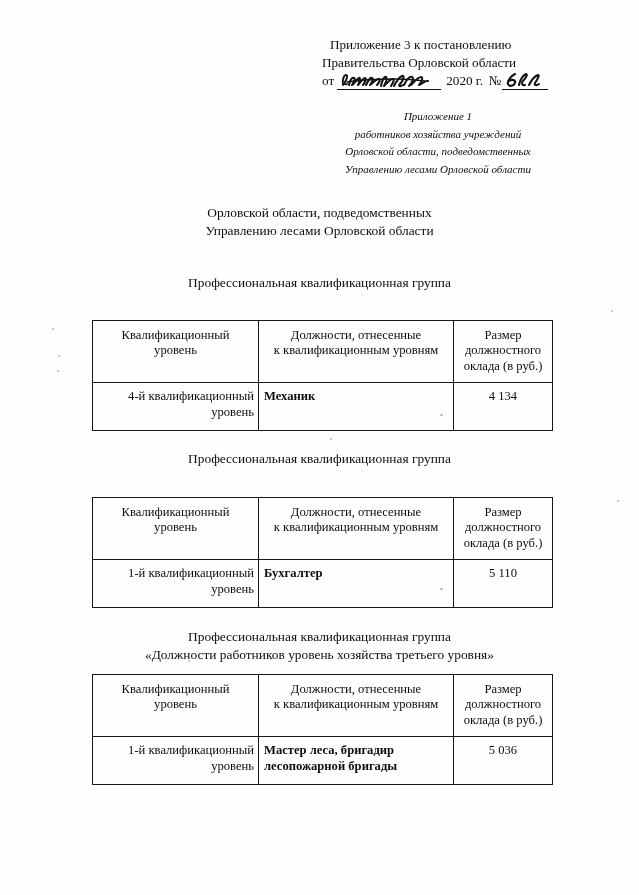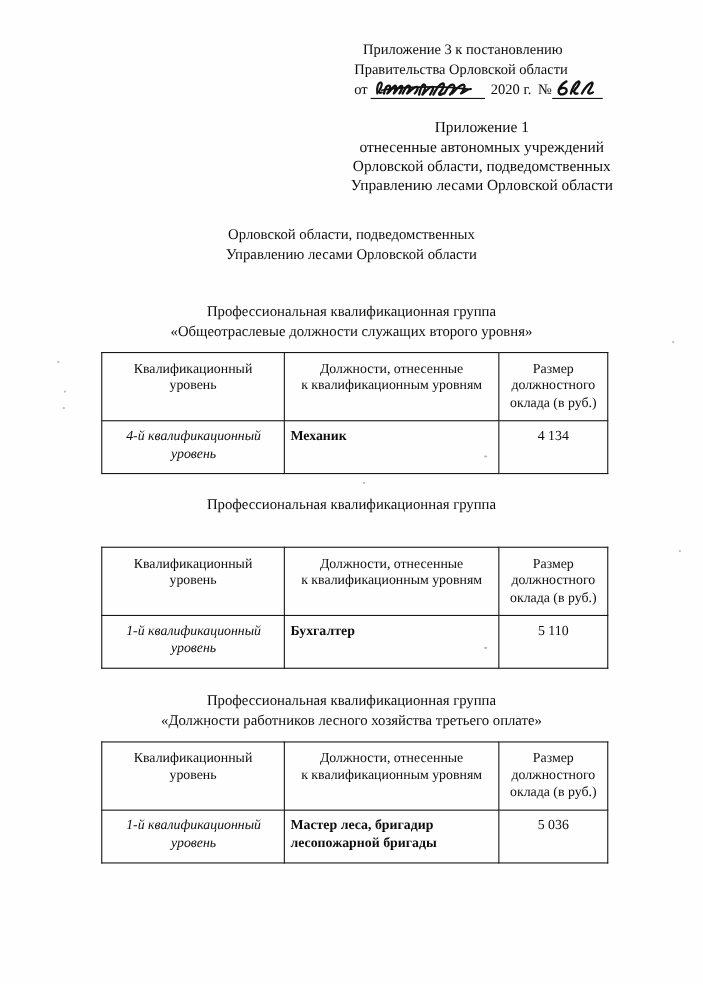--- a/index.html
+++ b/index.html
@@ -68,23 +68,24 @@
   }
   .year-txt { margin: 0 4px 0 5px; }
   .no-txt { margin-left: 2px; }
 
   
   .hdr-sub {
     position: absolute;
     left: 283px;
     top: 108px;
     width: 310px;
-    font-size: 14px;
+    font-size: 11px;
     line-height: 17.6px;
     text-align: center;
+    font-style: italic;
   }
   .hdr-sub .sub-l0 { text-align: center; }
   .hdr-sub .sub-l1 { text-align: center; }
 
   
   .doc-title {
     position: absolute;
     left: 0;
     right: 0;
     top: 204px;
@@ -123,23 +124,22 @@
   }
   .tbl th {
     text-align: center;
     padding: 7px 4px 8px 4px;
   }
   .tbl .c1 { width: 166px; }
   .tbl .c2 { width: 195px; }
   .tbl .c3 { width: 99px; }
 
   .tbl td.cell-lvl {
-    text-align: center;
+    text-align: right;
     padding: 6px 4px 10px 5px;
-    font-style: italic;
   }
   .tbl td.cell-post {
     text-align: left;
     padding: 6px 4px 10px 5px;
     font-weight: bold;
   }
   .tbl td.cell-amt {
     text-align: center;
     padding: 6px 4px 10px 4px;
   }
@@ -192,33 +192,32 @@
             <path d="M17 13 C18 8, 21 3, 24 2 C26 2, 24 6, 21 9 C19 11, 20 14, 23 13" stroke-width="2.1"></path>
             <path d="M27 13 C29 9, 33 4, 36 3 C38 3, 35 8, 33 11 C32 13, 34 14, 37 12" stroke-width="2.1"></path>
           </g>
         </svg>
       </span>
     </div>
   </div>
 
   <div class="hdr-sub">
     <div class="sub-l0">Приложение 1</div>
-    <div class="sub-l1">отнесенные автономных учреждений</div>
+    <div class="sub-l1">работников хозяйства учреждений</div>
     <div class="sub-l1">Орловской области, подведомственных</div>
     <div class="sub-l1">Управлению лесами Орловской области</div>
   </div>
 
   <div class="doc-title">
     <div>Орловской области, подведомственных</div>
     <div>Управлению лесами Орловской области</div>
   </div>
 
   <div class="grp-head" style="top:274px;">
     <span class="gl1">Профессиональная квалификационная группа</span>
-    <span class="gl2">«Общеотраслевые должности служащих второго уровня»</span>
   </div>
 
   <table class="tbl" style="top:320px;">
     <colgroup>
         <col class="c1">
         <col class="c2">
         <col class="c3">
       </colgroup>
     <thead>
       <tr>
@@ -287,21 +286,21 @@
         <td class="cell-post">
           <span class="th-inner">Бухгалтер</span>
         </td>
         <td class="cell-amt">5 110</td>
       </tr>
     </tbody>
   </table>
 
   <div class="grp-head" style="top:628px;">
     <span class="gl1">Профессиональная квалификационная группа</span>
-    <span class="gl2">«Должности работников лесного хозяйства третьего  оплате»</span>
+    <span class="gl2">«Должности работников уровень хозяйства третьего  уровня»</span>
   </div>
 
   <table class="tbl" style="top:674px;">
     <colgroup>
         <col class="c1">
         <col class="c2">
         <col class="c3">
       </colgroup>
     <thead>
       <tr>

